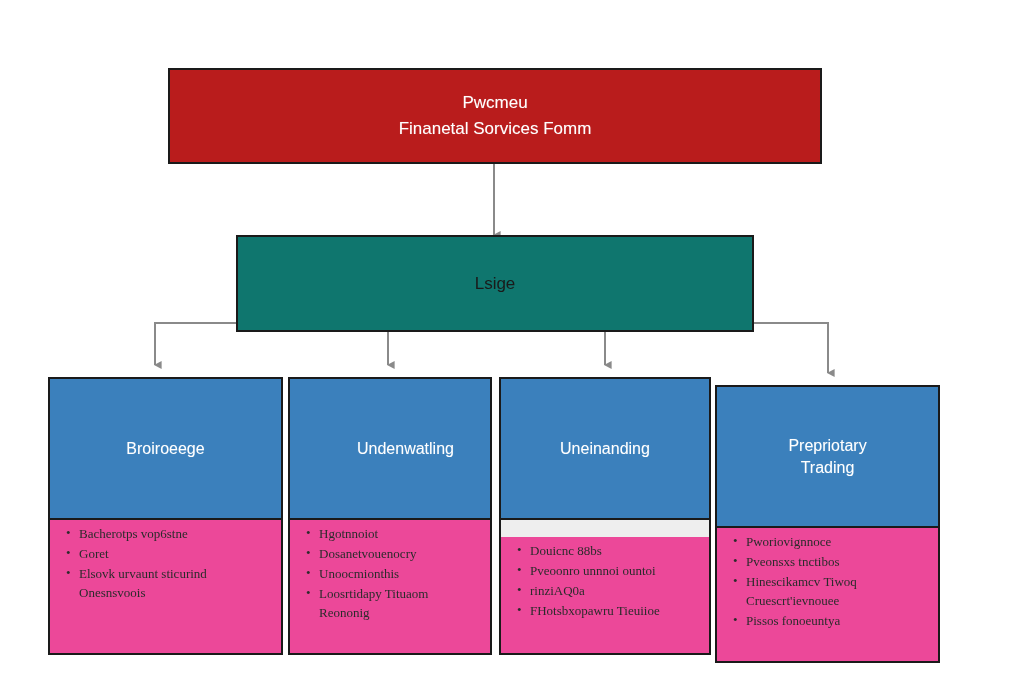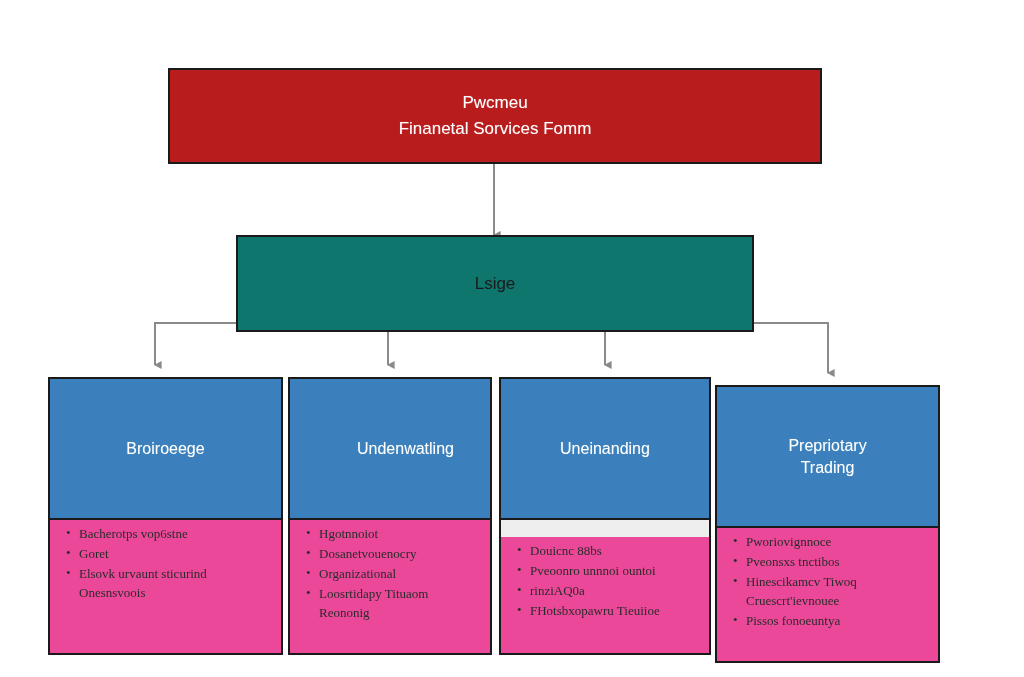--- a/index.html
+++ b/index.html
@@ -187,21 +187,21 @@
   </div>
 
   <div class="dept" style="left:288px; top:377px; width:204px; height:278px;">
     <div class="dept-head" style="height:141px;padding-left:31px;">
       <div class="dept-head-text">Undenwatling</div>
     </div>
     <div class="dept-body">
       <ul class="bullet-list">
         <li>Hgotnnoiot</li>
         <li>Dosanetvouenocry</li>
-        <li>Organizational</li>
+        <li>Unoocmionthis</li>
         <li>Loosrtidapy Tituaom Reononig</li>
       </ul>
     </div>
   </div>
 
   <div class="dept" style="left:499px; top:377px; width:212px; height:278px;gap:17px;">
     <div class="dept-head" style="height:141px;">
       <div class="dept-head-text">Uneinanding</div>
     </div>
     <div class="dept-body">

